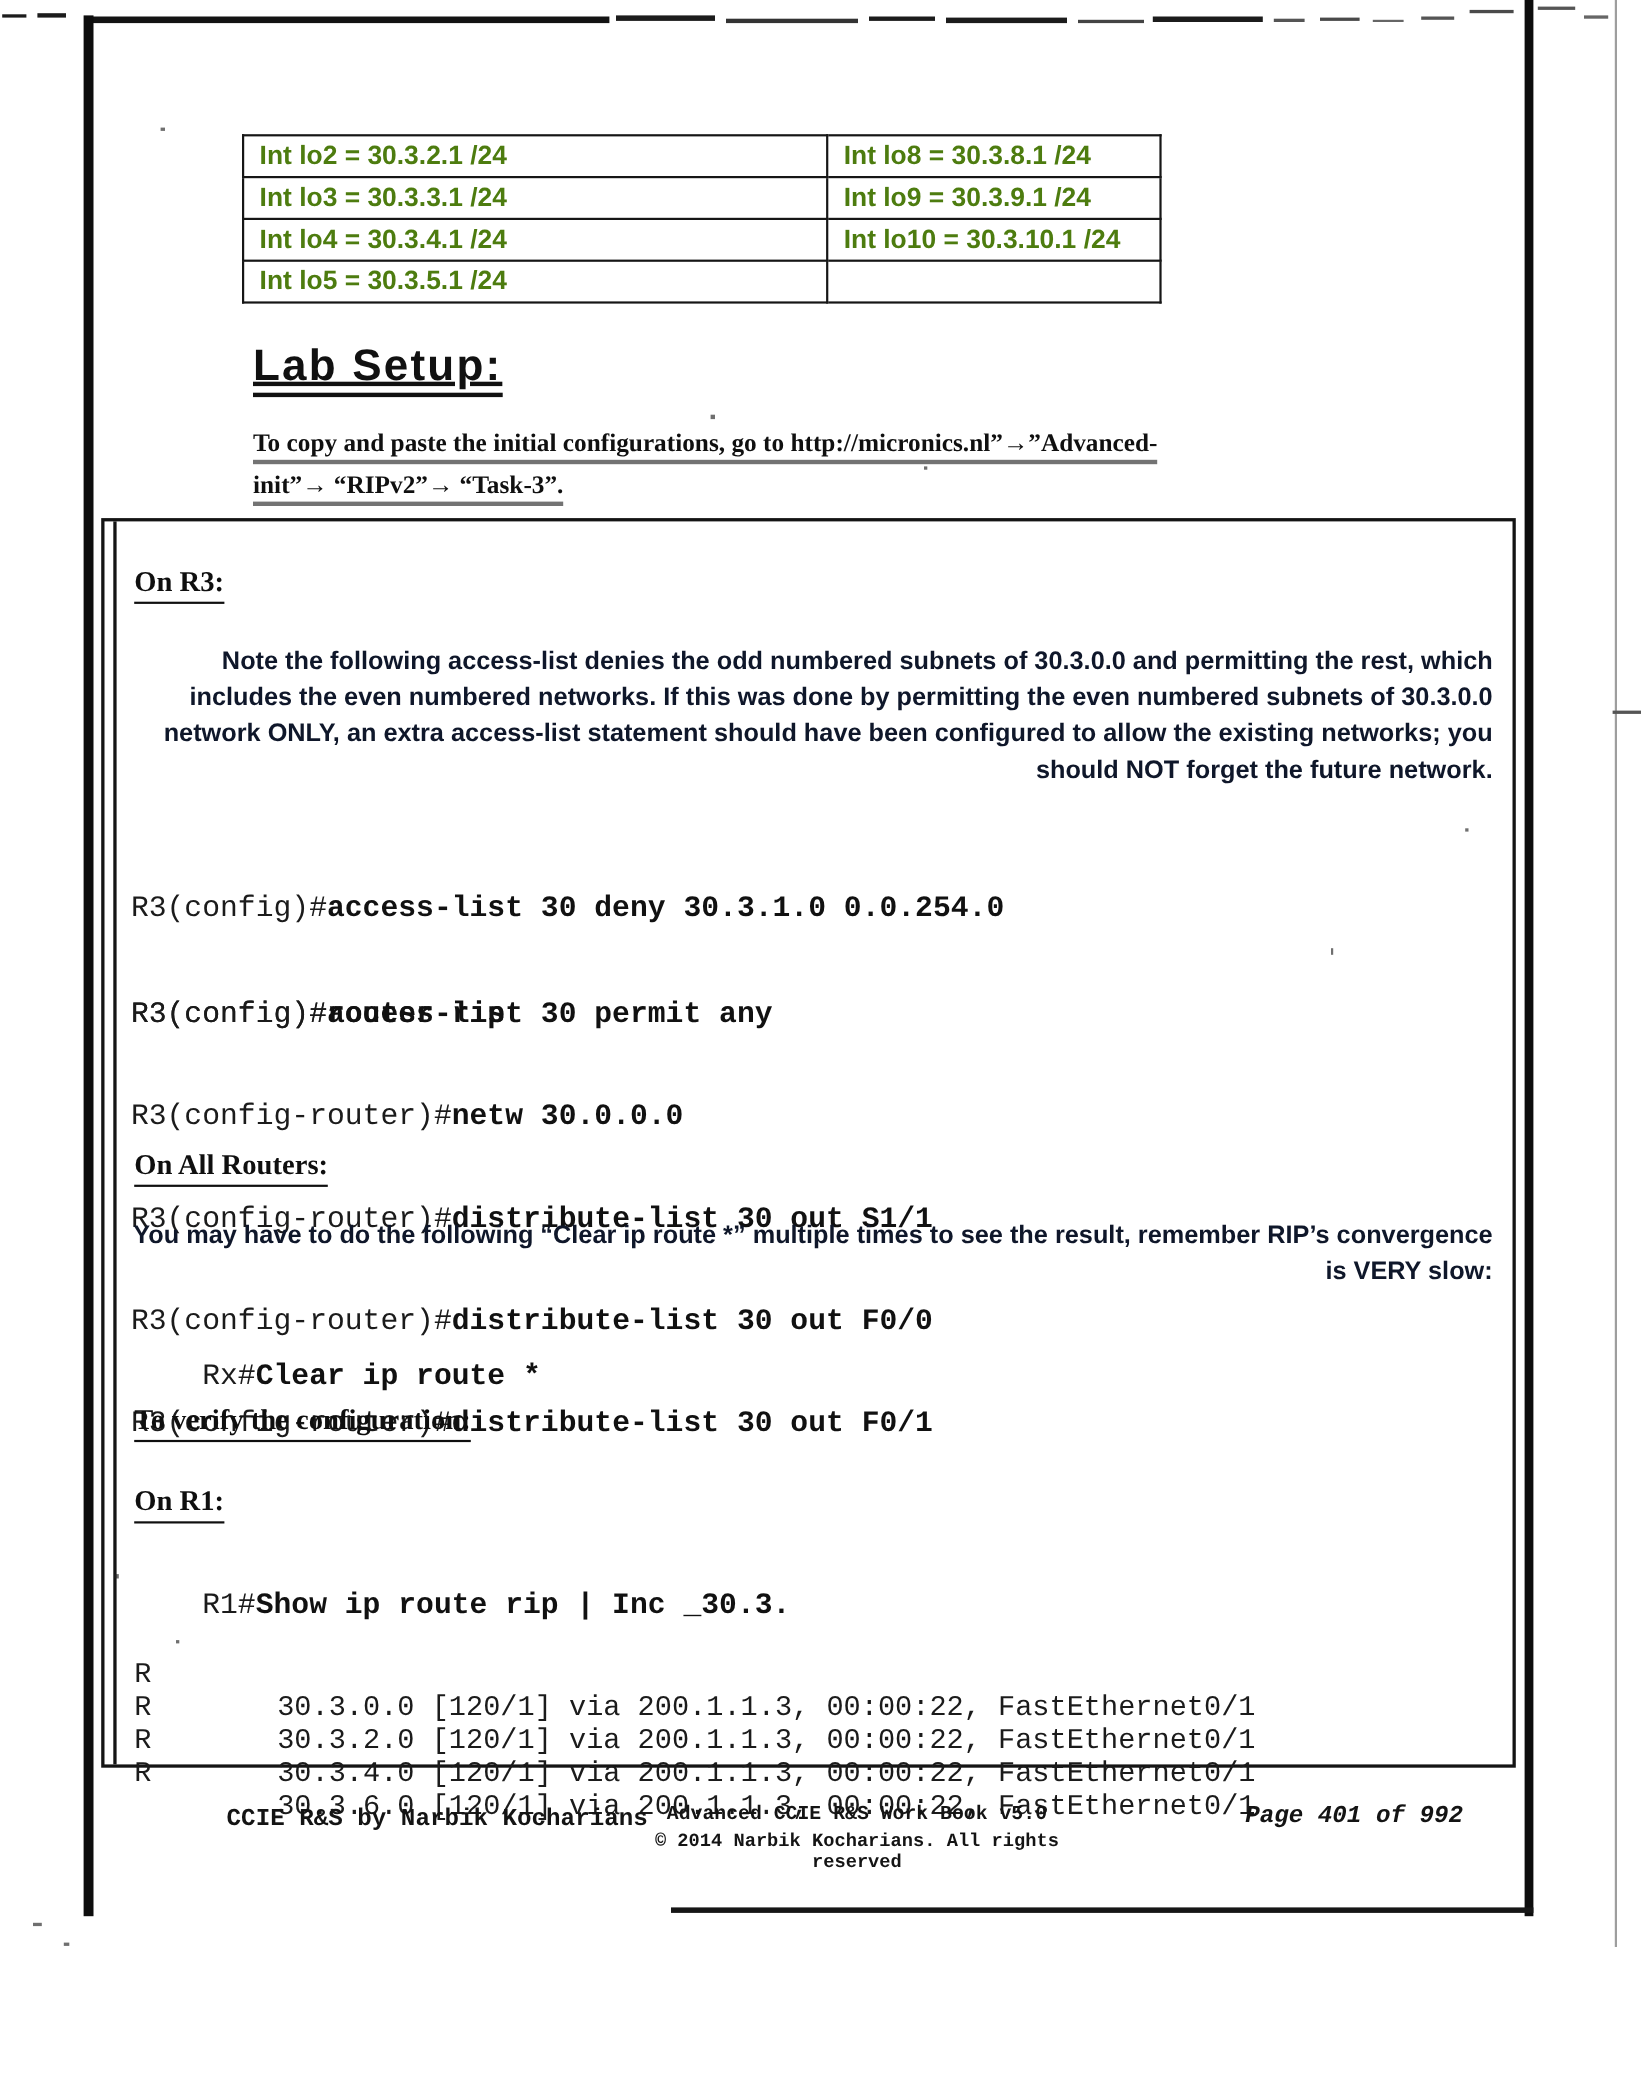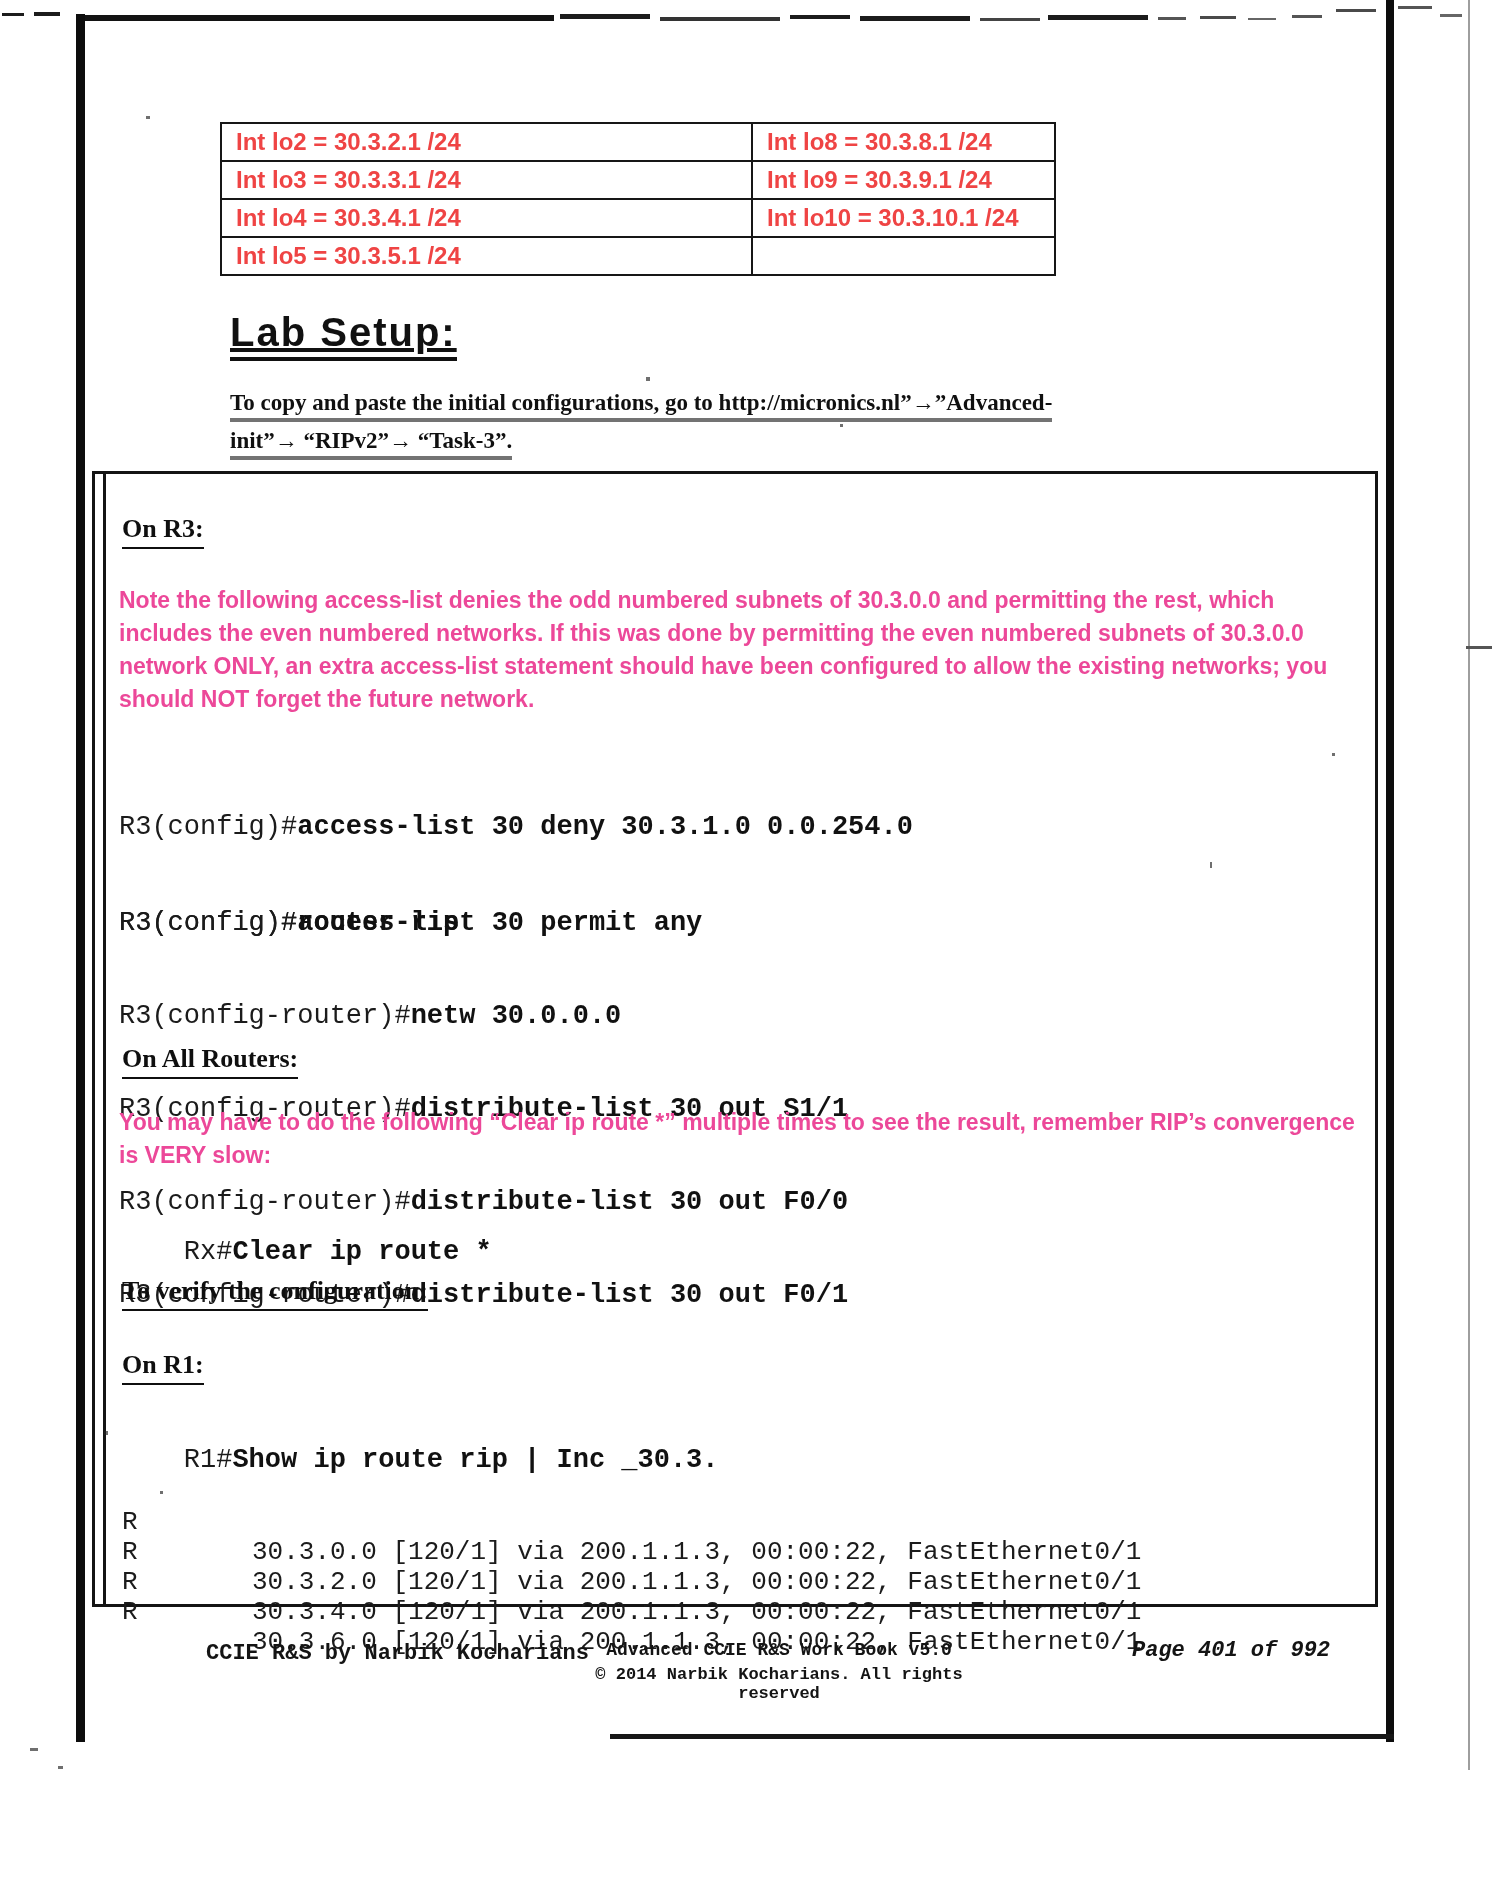--- a/index.html
+++ b/index.html
@@ -12,38 +12,38 @@
   
   .left-rule{left:76px;top:14px;width:9px;height:1728px;background:#0d0d0d;}
   .right-rule{left:1386px;top:0px;width:8px;height:1742px;background:#0d0d0d;}
   .thin-right{left:1468px;top:0px;width:2px;height:1770px;background:#8d8d8d;opacity:.85;}
   .right-tick{left:1466px;top:646px;width:26px;height:3px;background:#555;}
   .bottom-rule{left:610px;top:1734px;width:784px;height:5px;background:#161616;}
 
   
   .iface-table{left:220px;top:122px;width:802px;border-collapse:collapse;table-layout:fixed;}
   .iface-table td{border:2px solid #161616;height:36px;padding:0 0 0 14px;
-      font-size:24px;font-weight:600;color:#ef4444;vertical-align:middle;white-space:nowrap;}
+      font-size:24px;font-weight:600;color:#4d7c0f;vertical-align:middle;white-space:nowrap;}
   .col-a{width:515px;} .col-b{width:287px;}
 
   .lab-setup{left:230px;top:310px;font-family:"Liberation Sans",sans-serif;font-size:40px;
       font-weight:800;letter-spacing:2px;color:#111;}
   .lab-setup .u{border-bottom:4px solid #111;display:inline-block;padding-bottom:2px;text-decoration:underline;}
 
   .copy-block{left:230px;top:384px;font-family:"Liberation Serif",serif;font-size:23px;
       font-weight:bold;color:#101010;line-height:38px;white-space:nowrap;}
   .copy-block .u{border-bottom:4px solid #737373;display:inline-block;line-height:30px;}
 
   .task-box{left:92px;top:471px;width:1286px;height:1136px;border:3px solid #141414;box-sizing:border-box;}
   .task-box-inner-line{left:103px;top:474px;width:3px;height:1130px;background:#141414;}
 
   .sec-head{font-family:"Liberation Serif",serif;font-size:26px;font-weight:bold;color:#0f0f0f;white-space:nowrap;}
   .sec-head .u{border-bottom:2px solid #0f0f0f;display:inline-block;padding-bottom:3px;}
 
-  .body-par{font-size:23px;font-weight:600;line-height:33px;color:#ec4899;}
+  .body-par{font-size:23px;font-weight:600;line-height:33px;color:#0f172a;text-align:right;}
 
   .code{font-family:"Liberation Mono","DejaVu Sans Mono",monospace;font-size:27px;color:#1b1b1b;white-space:pre;}
   .code .cmd{font-weight:bold;color:#111;}
   .code-lines{line-height:32px;}
   .code-lines-5{line-height:31px;}
 
   .route-row{position:relative;height:30px;font-family:"Liberation Mono","DejaVu Sans Mono",monospace;
       font-size:26px;color:#1b1b1b;white-space:pre;}
   .route-row .flag{position:absolute;left:0;}
   .route-row .route{position:absolute;left:130px;}

